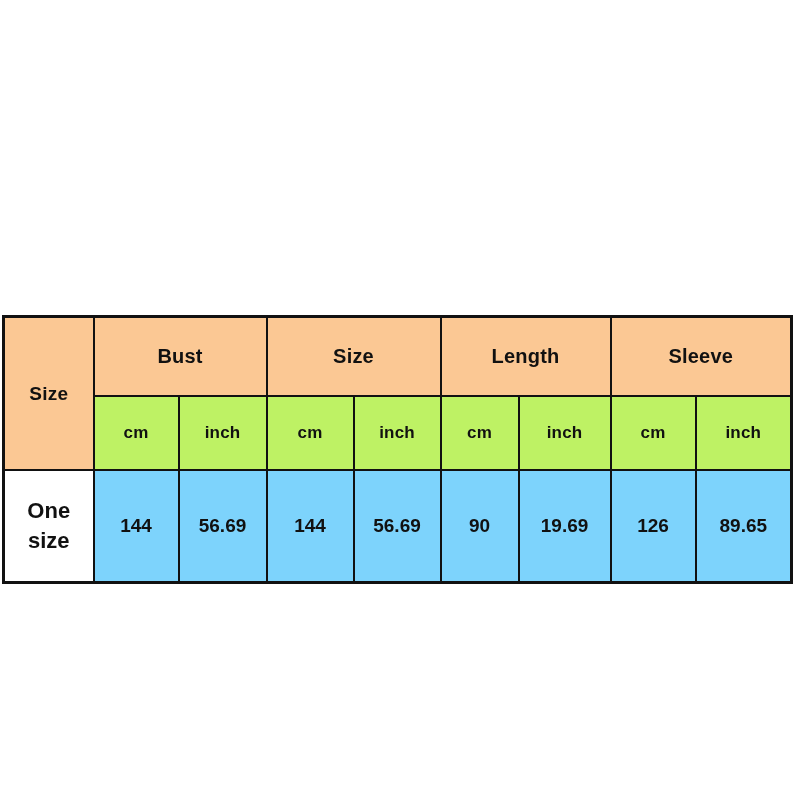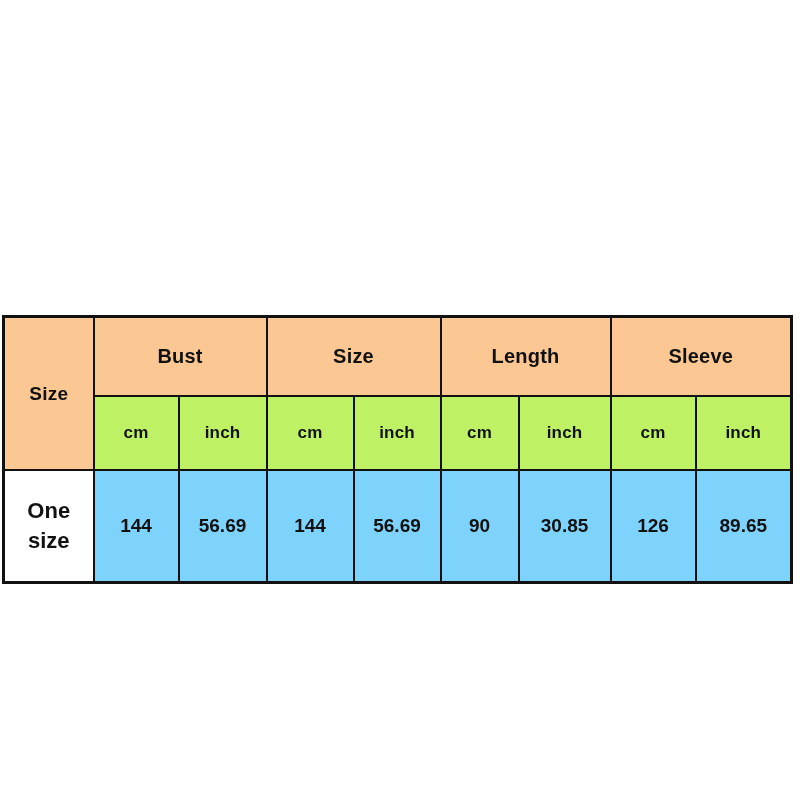--- a/index.html
+++ b/index.html
@@ -131,19 +131,19 @@
     </thead>
 
     <tbody>
       <tr>
         <td class="row-label">One size</td>
         <td class="value">144</td>
         <td class="value">56.69</td>
         <td class="value">144</td>
         <td class="value">56.69</td>
         <td class="value">90</td>
-        <td class="value">30.85</td>
+        <td class="value">19.69</td>
         <td class="value">126</td>
         <td class="value">89.65</td>
       </tr>
     </tbody>
   </table>
 </div>
 
 </body></html>

